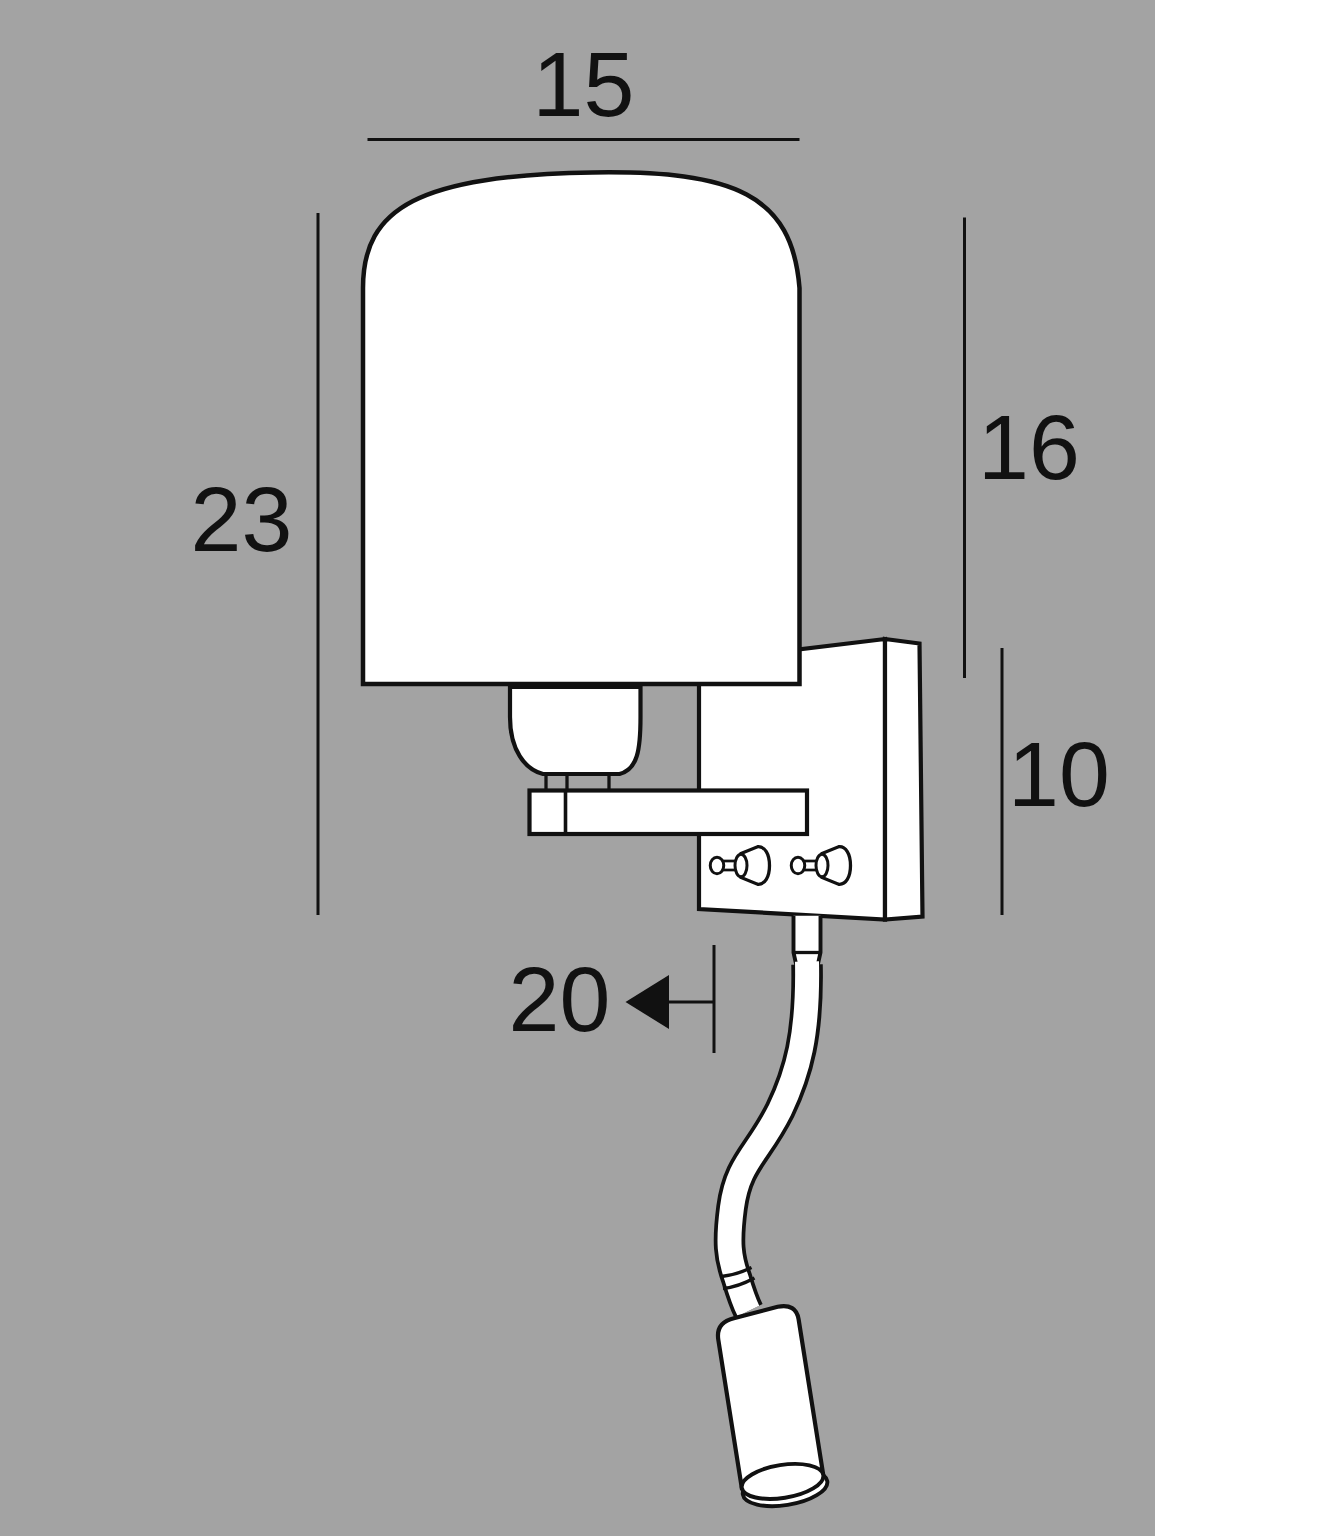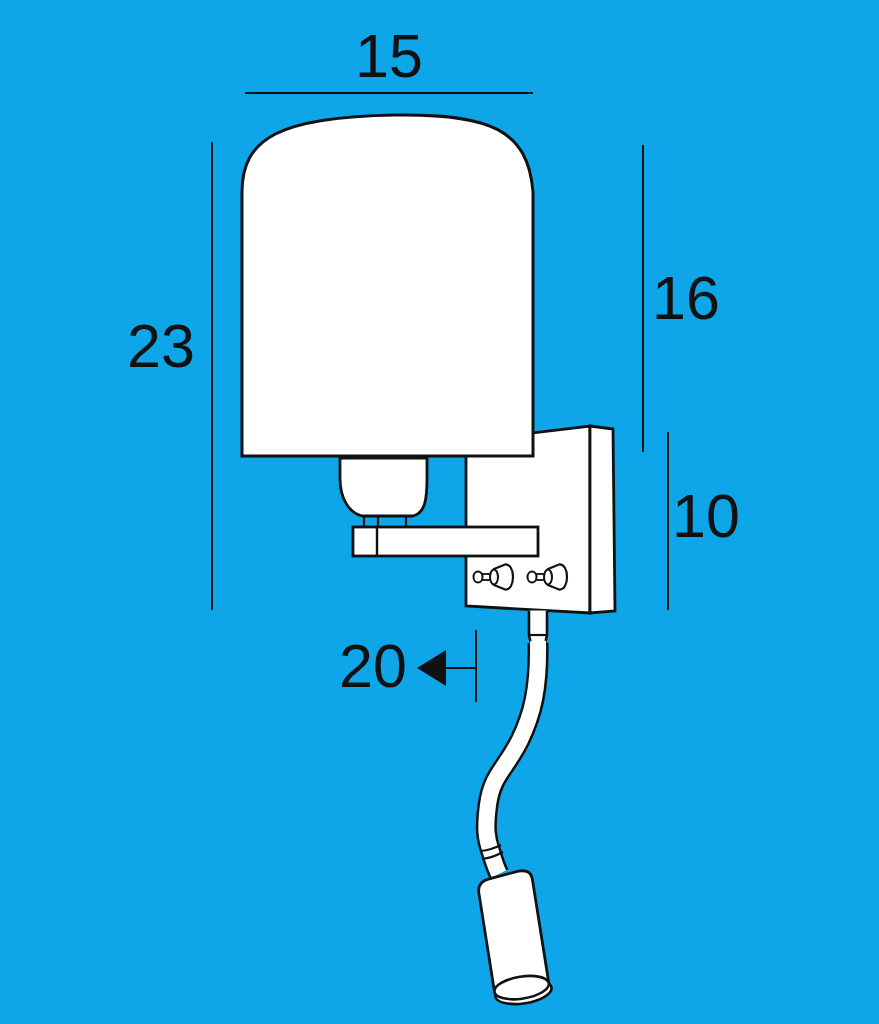--- a/index.html
+++ b/index.html
@@ -2,23 +2,23 @@
 <html><head>
 <meta charset="utf-8">
 <style>
   html, body {
     margin: 0;
     padding: 0;
     background: #ffffff;
   }
   .stage {
     position: relative;
-    width: 879px;
+    width: 770px;
     height: 1024px;
-    background: #0ea5e9;
+    background: #a3a3a3;
     overflow: hidden;
     font-family: "Liberation Sans", sans-serif;
   }
   svg text {
     font-family: "Liberation Sans", "DejaVu Sans", sans-serif;
     font-size: 61px;
     fill: #111111;
   }
   .outline { stroke: #111111; fill: none; }
   .filled  { stroke: #111111; fill: #ffffff; }

